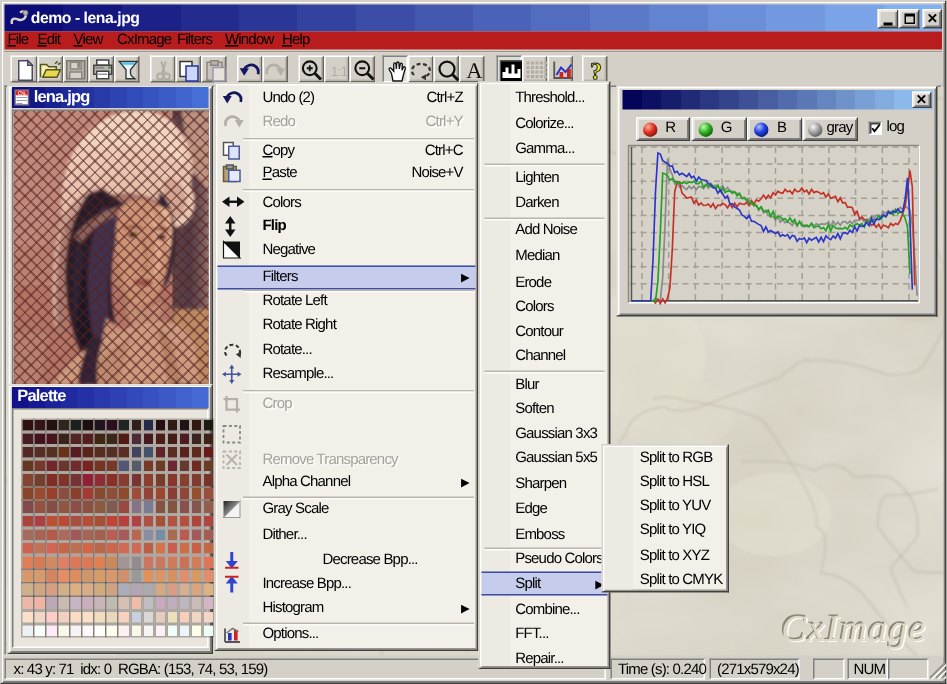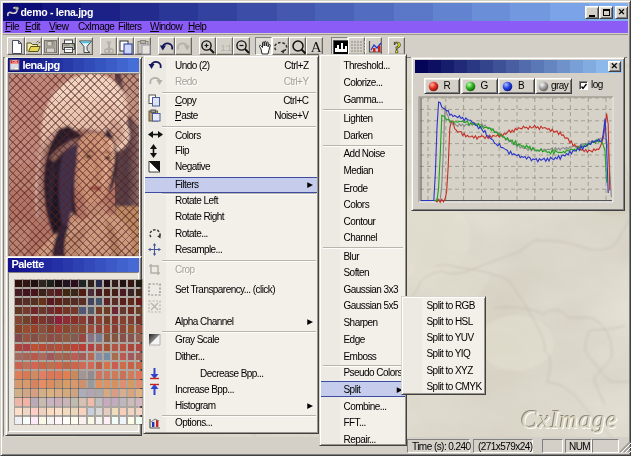--- a/index.html
+++ b/index.html
@@ -19,21 +19,21 @@
   <span style="position:absolute;left:17.5px;top:2.5px;color:#fff;font-weight:bold;font-size:10.5px;letter-spacing:-0.3px">demo - lena.jpg</span>
   <div class="abs raised" style="left:582px;top:3px;width:13.5px;height:12.5px;background:#d4d0c8">
       <div class="abs" style="left:2.5px;top:7.5px;width:6px;height:2px;background:#000"></div>
     </div>
   <div class="abs raised" style="left:596px;top:3px;width:13.5px;height:12.5px;background:#d4d0c8">
       <div class="abs" style="left:2.5px;top:1.5px;width:7.5px;height:7.5px;border:1px solid #000;border-top-width:2px"></div>
     </div>
   <div class="abs raised" style="left:611.5px;top:3px;width:13.5px;height:12.5px;background:#d4d0c8;font-size:9px;text-align:center;line-height:11.5px;font-weight:bold">✕</div>
 </div>
 
-<div class="abs" style="left:3px;top:21px;width:625px;height:12px;background:#8b5cf6">
+<div class="abs" style="left:3px;top:21px;width:625px;height:12px;background:#b91c1c">
   <span class="abs" style="left:2px"><u>F</u>ile</span>
   <span class="abs" style="left:22px"><u>E</u>dit</span>
   <span class="abs" style="left:46px"><u>V</u>iew</span>
   <span class="abs" style="left:75px">CxImage</span>
   <span class="abs" style="left:115px">Filters</span>
   <span class="abs" style="left:147px"><u>W</u>indow</span>
   <span class="abs" style="left:185px"><u>H</u>elp</span>
 </div>
 <div class="abs" style="left:3px;top:33.5px;width:625px;height:1px;background:#9a968e"></div>
 <div class="abs" style="left:3px;top:34.5px;width:625px;height:1px;background:#fff"></div>
@@ -670,21 +670,21 @@
         <rect x="1" y="2" width="8.5" height="10" fill="#b5a078" stroke="#6a5a34"></rect>
         <rect x="3" y="1" width="4.5" height="2.6" fill="#9a9aa2" stroke="#555"></rect>
         <rect x="4.5" y="4.5" width="7.5" height="7.5" fill="#e6eaf8" stroke="#4a5a9a"></rect>
       </svg></div>
     <div style="position:absolute;left:31px;top:72.3px;height:16px;line-height:16px;color:#000;">Colors</div>
     <div style="position:absolute;left:4px;top:73.3px;width:16px;height:14px"><svg width="15" height="11">
         <path d="M0 5.5 L5 2 L5 9 Z" fill="#111"></path>
         <path d="M15 5.5 L10 2 L10 9 Z" fill="#111"></path>
         <rect x="4" y="4.7" width="7" height="1.6" fill="#111"></rect>
       </svg></div>
-    <div style="position:absolute;left:31px;top:87.3px;height:16px;line-height:16px;color:#000;">Flip</div>
+    <div style="position:absolute;left:31px;top:87.3px;height:16px;line-height:16px;color:#000;font-weight:bold;">Flip</div>
     <div style="position:absolute;left:4px;top:88.3px;width:16px;height:14px"><svg width="11" height="14">
         <path d="M5.5 0 L2 5 L9 5 Z" fill="#111"></path>
         <path d="M5.5 14 L2 9 L9 9 Z" fill="#111"></path>
         <rect x="4.7" y="4" width="1.6" height="6" fill="#111"></rect>
       </svg></div>
     <div style="position:absolute;left:31px;top:103.2px;height:16px;line-height:16px;color:#000;">Negative</div>
     <div style="position:absolute;left:4px;top:104.2px;width:16px;height:14px"><svg width="13" height="13">
         <path d="M1 1 h11 v11 Z" fill="#111"></path>
         <path d="M1 1 v11 h11 Z" fill="#fff" stroke="#111" stroke-width="0.8"></path>
       </svg></div>
@@ -707,43 +707,43 @@
           <path d="M6.5 0 L4.8 2.6 H8.2 Z"></path>
           <path d="M6.5 13 L4.8 10.4 H8.2 Z"></path>
           <path d="M0 6.5 L2.6 4.8 V8.2 Z"></path>
           <path d="M13 6.5 L10.4 4.8 V8.2 Z"></path>
         </g>
       </svg></div>
     <div style="position:absolute;left:31px;top:206.4px;height:16px;line-height:16px;color:#a6a29a;text-shadow:1px 1px 0 #fff;">Crop</div>
     <div style="position:absolute;left:4px;top:207.4px;width:16px;height:14px"><svg width="13" height="13">
         <path d="M3 1 V10 H12 M1 3 H10 V12" fill="none" stroke="#b4b0a8" stroke-width="1.5"></path>
       </svg></div>
-    <div style="position:absolute;left:31px;top:225.5px;height:16px;line-height:16px;color:#000;">Set Transparency... (click)</div>
     <div style="position:absolute;left:4px;top:226.5px;width:16px;height:14px"><svg width="13" height="13">
         <rect x="1" y="1" width="11" height="11" fill="none" stroke="#888" stroke-width="1.2" stroke-dasharray="2,1.6"></rect>
       </svg></div>
+    <div style="position:absolute;left:31px;top:242.5px;height:16px;line-height:16px;color:#a6a29a;text-shadow:1px 1px 0 #fff;">Remove Transparency</div>
     <div style="position:absolute;left:4px;top:243.5px;width:16px;height:14px"><svg width="13" height="13">
         <rect x="1" y="1" width="11" height="11" fill="none" stroke="#b8b4ac" stroke-width="1.2" stroke-dasharray="2,1.6"></rect>
         <path d="M3 3 L10 10 M10 3 L3 10" stroke="#b8b4ac" stroke-width="1.4"></path>
       </svg></div>
     <div style="position:absolute;left:31px;top:258.3px;height:16px;line-height:16px;color:#000;">Alpha Channel</div>
     <div style="position:absolute;right:5px;top:258.3px;height:16px;line-height:15px;color:#000;font-size:7.5px">▶</div>
     <div style="position:absolute;left:31px;top:276.4px;height:16px;line-height:16px;color:#000;">Gray Scale</div>
     <div style="position:absolute;left:4px;top:277.4px;width:16px;height:14px"><svg width="13" height="13">
         <defs>
           <linearGradient id="gsg" x1="0" y1="0" x2="1" y2="1">
             <stop offset="0" stop-color="#222"></stop>
             <stop offset="1" stop-color="#eee"></stop>
           </linearGradient>
         </defs>
         <path d="M1 1 L12 1 L1 12 Z" fill="url(#gsg)"></path>
         <path d="M12 1 L12 12 L1 12 Z" fill="#f4f4f4" stroke="#999" stroke-width="0.7"></path>
       </svg></div>
     <div style="position:absolute;left:31px;top:293.1px;height:16px;line-height:16px;color:#000;">Dither...</div>
-    <div style="position:absolute;left:16px;top:309.8px;height:16px;line-height:16px;color:#000;padding-left:40px;">Decrease Bpp...</div>
+    <div style="position:absolute;left:31px;top:309.8px;height:16px;line-height:16px;color:#000;padding-left:40px;">Decrease Bpp...</div>
     <div style="position:absolute;left:4px;top:310.8px;width:16px;height:14px"><svg width="13" height="13">
         <path d="M6.5 1 V8" stroke="#3344cc" stroke-width="2"></path>
         <path d="M6.5 12 L2.5 7 H10.5 Z" fill="#3344cc"></path>
         <path d="M2 11.5 H11" stroke="#cc2222" stroke-width="1.4"></path>
       </svg></div>
     <div style="position:absolute;left:31px;top:326.0px;height:16px;line-height:16px;color:#000;">Increase Bpp...</div>
     <div style="position:absolute;left:4px;top:327.0px;width:16px;height:14px"><svg width="13" height="13">
         <path d="M6.5 12 V5" stroke="#3344cc" stroke-width="2"></path>
         <path d="M6.5 1 L2.5 6 H10.5 Z" fill="#3344cc"></path>
         <path d="M2 1.5 H11" stroke="#cc2222" stroke-width="1.4"></path>
@@ -812,20 +812,21 @@
   <div class="abs" style="left:1px;top:1px;bottom:1px;width:19px;background:#edeae3"></div>
   <div style="position:absolute;left:25px;top:1.0px;height:16px;line-height:16px;color:#000">Split to RGB</div>
     <div style="position:absolute;left:25px;top:17.3px;height:16px;line-height:16px;color:#000">Split to HSL</div>
     <div style="position:absolute;left:25px;top:33.7px;height:16px;line-height:16px;color:#000">Split to YUV</div>
     <div style="position:absolute;left:25px;top:49.6px;height:16px;line-height:16px;color:#000">Split to YIQ</div>
     <div style="position:absolute;left:25px;top:66.0px;height:16px;line-height:16px;color:#000">Split to XYZ</div>
     <div style="position:absolute;left:25px;top:82.4px;height:16px;line-height:16px;color:#000">Split to CMYK</div>
 </div>
 
 <div class="abs" style="left:3px;top:437px;width:625px;height:16.5px;background:#d4d0c8">
+  <div class="abs sunken" style="left:0px;top:2px;width:401px;height:14px;padding:1px 0 0 5px">x: 43 y: 71&nbsp;&nbsp;idx: 0&nbsp;&nbsp;RGBA: (153, 74, 53, 159)</div>
   <div class="abs sunken" style="left:404px;top:2px;width:63px;height:14px;padding:1px 0 0 4px">Time (s): 0.240</div>
   <div class="abs sunken" style="left:470px;top:2px;width:60px;height:14px;padding:1px 0 0 4px">(271x579x24)</div>
   <div class="abs sunken" style="left:539px;top:2px;width:21px;height:14px"></div>
   <div class="abs sunken" style="left:562px;top:2px;width:27px;height:14px;padding:1px 0 0 3px">NUM</div>
   <div class="abs sunken" style="left:589px;top:2px;width:27px;height:14px"></div>
   <svg width="12" height="12" style="position:absolute;left:616px;top:4px">
       <g stroke="#9a968e" stroke-width="1.5">
         <path d="M11 1 L1 11 M11 5 L5 11 M11 9 L9 11"></path>
       </g>
       <g stroke="#fff" stroke-width="1">

